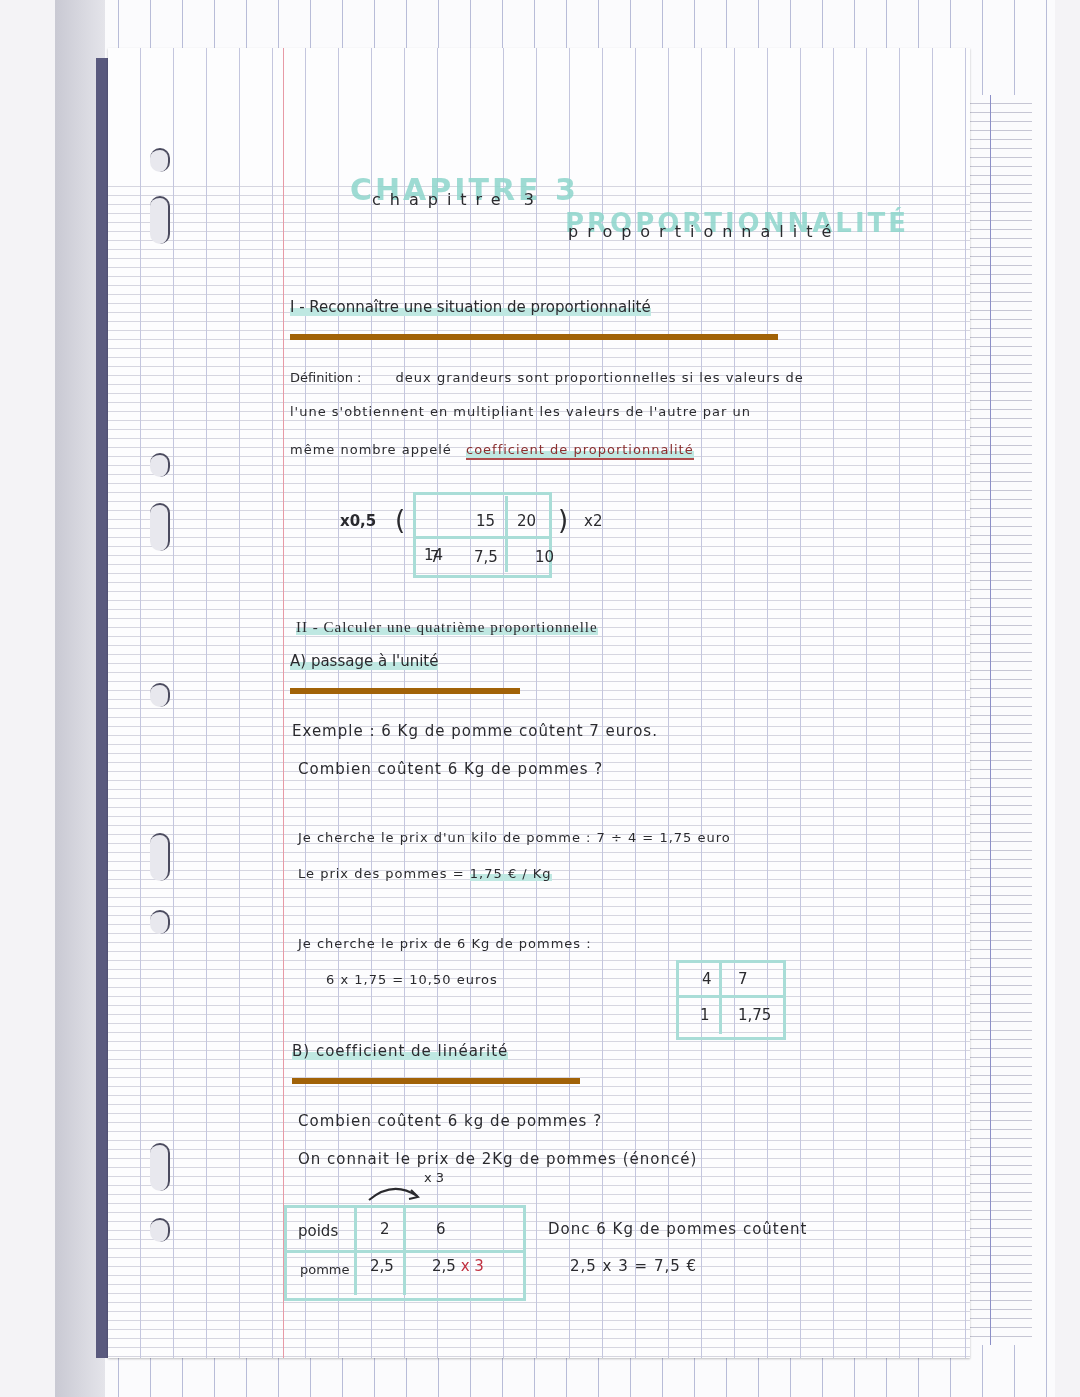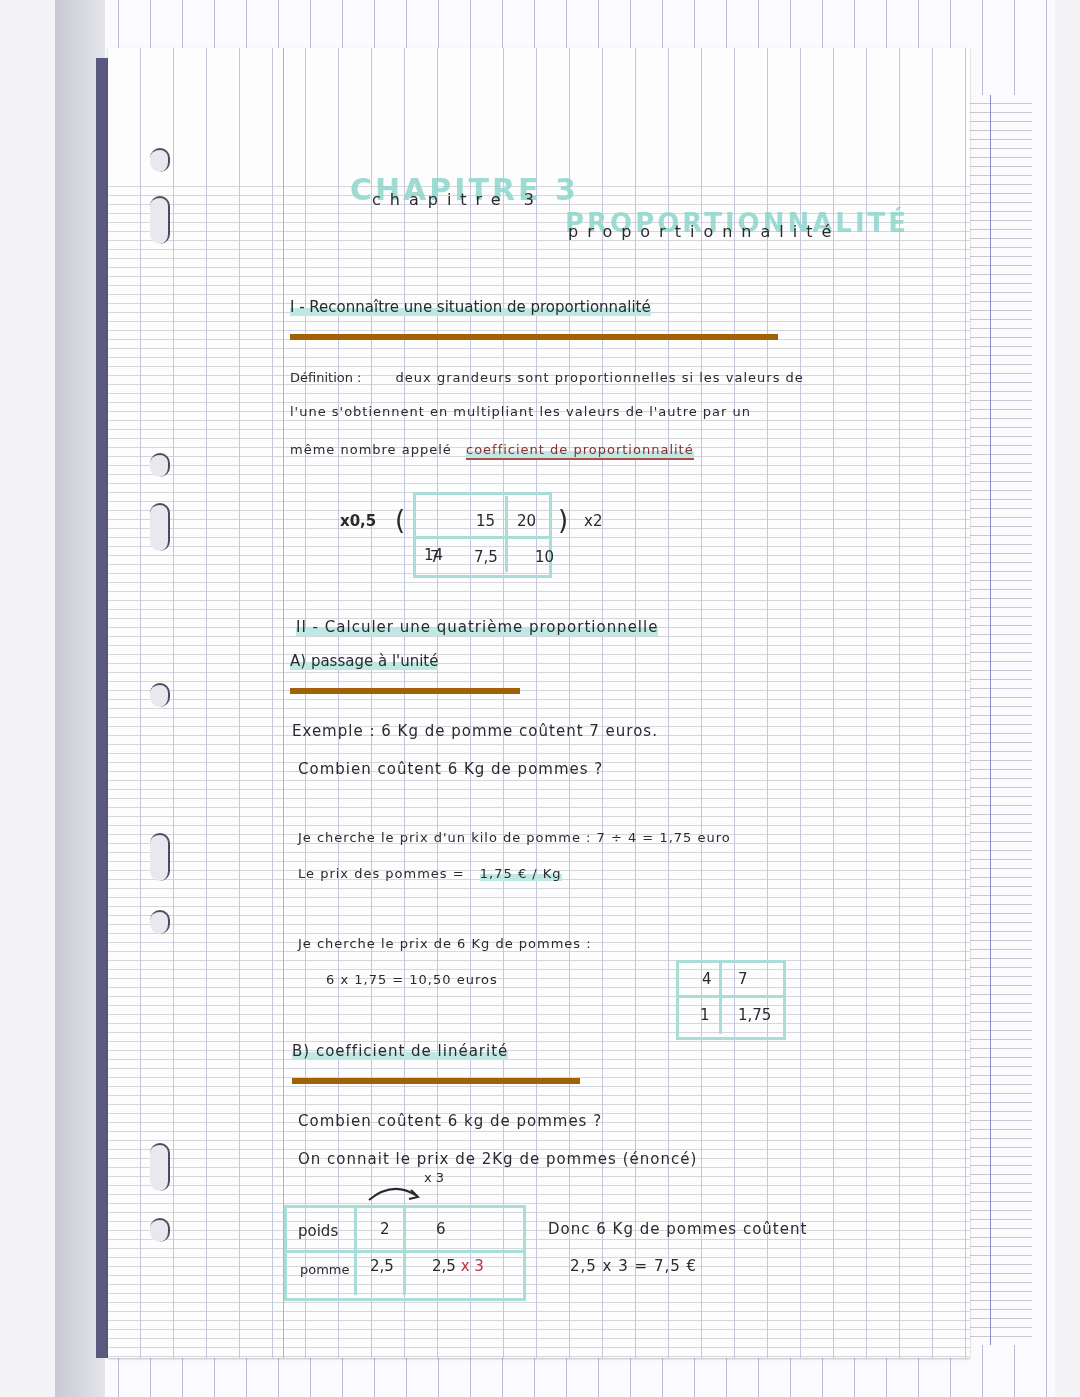--- a/index.html
+++ b/index.html
@@ -123,33 +123,33 @@
 <div class="hw sz" style="left:424px; top:512px;margin-top:34px;">14</div>
 <div class="hw sz" style="left:476px; top:512px;">15</div>
 <div class="hw sz" style="left:517px; top:512px;">20</div>
 <div class="hw sz" style="left:430px; top:548px;">7</div>
 <div class="hw sz" style="left:474px; top:548px;">7,5</div>
 <div class="hw sz" style="left:519px; top:548px;margin-left:16px;">10</div>
 <div class="hw" style="left:558px; top:505px; font-size:26px;">)</div>
 <div class="hw sz" style="left:584px; top:512px;">x2</div>
 
 <div class="hw sz" style="left:296px; top:618px;">
-  <span class="hl" style="letter-spacing:1px;">II - Calculer une quatrième proportionnelle</span>
+  <span class="hl" style="letter-spacing:1px;font-family:Liberation Serif, serif;">II - Calculer une quatrième proportionnelle</span>
 </div>
 <div class="hw sz underline" style="left:290px; top:652px; width:230px;">
   <span class="hl">A) passage à l'unité</span>
 </div>
 
 <div class="hw sz" style="left:292px; top:722px; letter-spacing:1px;">Exemple : 6 Kg de pomme coûtent 7 euros.</div>
 <div class="hw sz" style="left:298px; top:760px; letter-spacing:1px;">Combien coûtent 6 Kg de pommes ?</div>
 
 <div class="hw sm" style="left:298px; top:830px; letter-spacing:1px;">Je cherche le prix d'un kilo de pomme : 7 ÷ 4 = 1,75 euro</div>
 <div class="hw sm" style="left:298px; top:866px; letter-spacing:1px;">
   <span>Le prix des pommes =</span>
-  <span class="hl" style="margin-left:10px;">1,75 € / Kg</span>
+  <span class="hl" style="">1,75 € / Kg</span>
 </div>
 
 <div class="hw sm" style="left:298px; top:936px; letter-spacing:1px;">Je cherche le prix de 6 Kg de pommes :</div>
 <div class="hw sm" style="left:298px; top:972px; letter-spacing:1px;margin-left:28px;">6 x 1,75 = 10,50 euros</div>
 
 <div class="teal-box" style="left:676px; top:960px; width:104px; height:74px;"></div>
 <div class="teal-line-h" style="left:676px; top:995px; width:107px;"></div>
 <div class="teal-line-v" style="left:719px; top:963px; height:71px;"></div>
 <div class="hw sz" style="left:702px; top:970px;">4</div>
 <div class="hw sz" style="left:738px; top:970px;">7</div>

